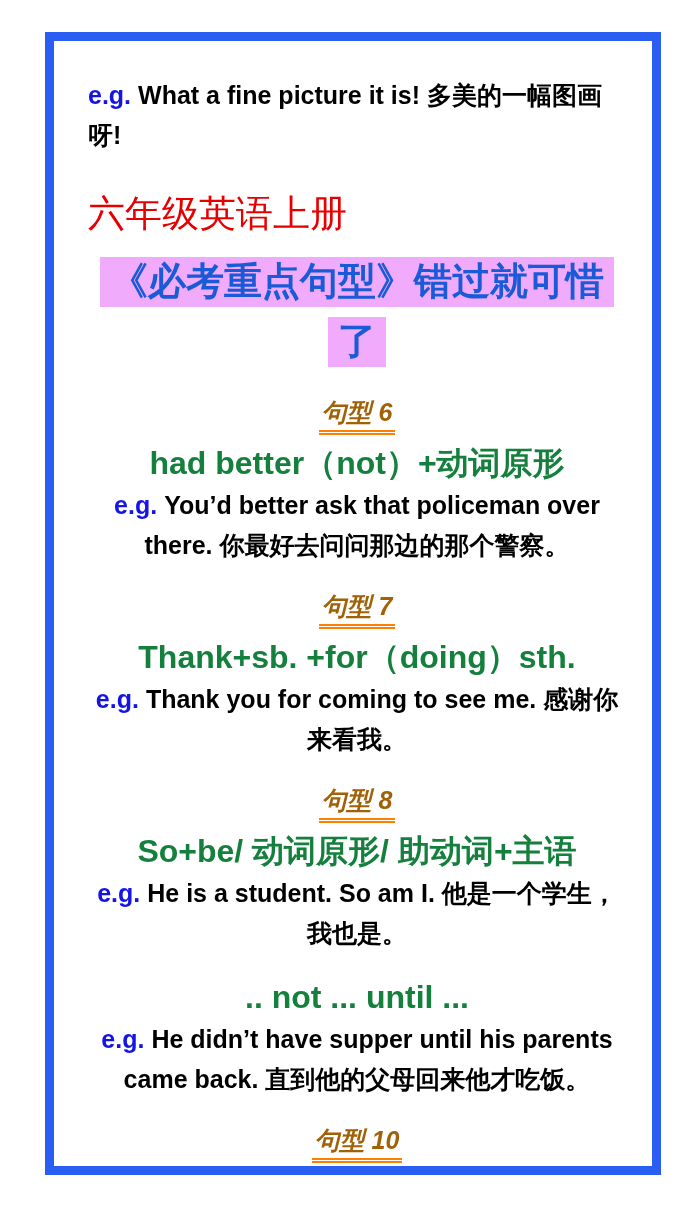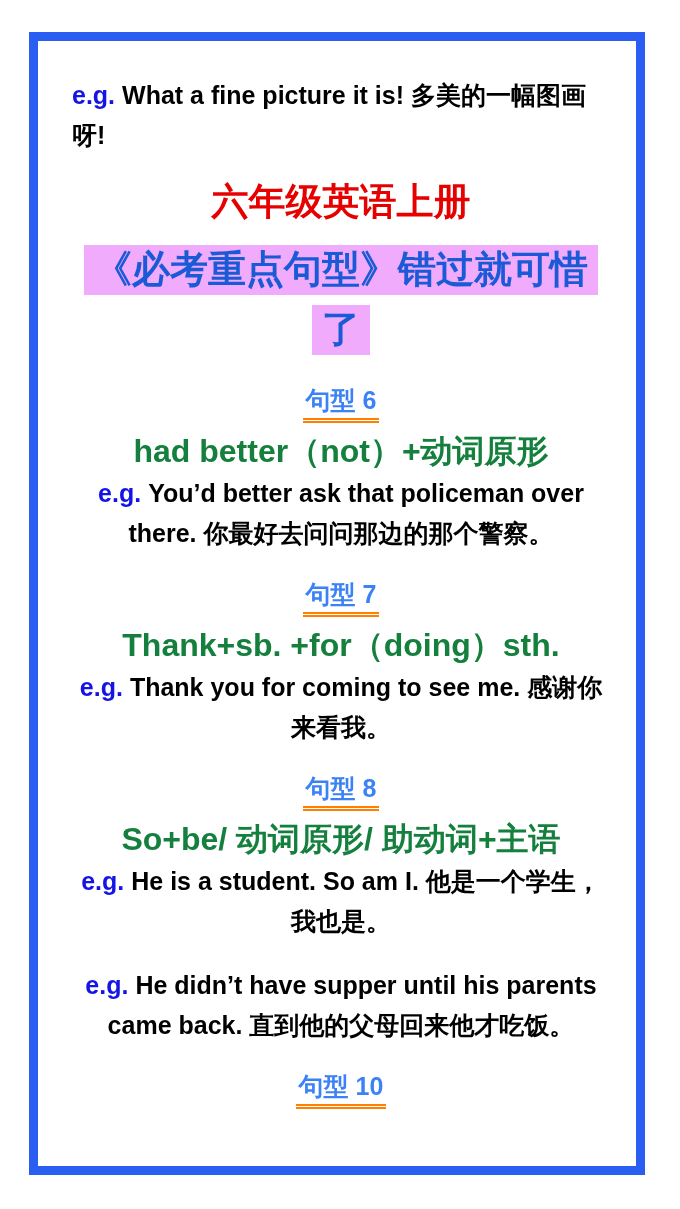--- a/index.html
+++ b/index.html
@@ -5,21 +5,21 @@
   html,body{margin:0;padding:0;}
   body{
     width:680px;height:1209px;
     background:#ffffff;
     font-family:"Liberation Sans","DejaVu Sans",sans-serif;
     font-weight:bold;
     position:relative;
   }
   .frame{
     position:absolute;
-    left:29px;top:32px;
+    left:45px;top:32px;
     width:616px;height:1143px;
     box-sizing:border-box;
     border:9px solid #2a5df2;
     background:#ffffff;
     padding:34px 26px 12px 34px;
     overflow:hidden;
   }
   .para{
     font-size:25px;
     line-height:40px;
@@ -27,23 +27,22 @@
     margin:0;
   }
   .eg{
     color:#1414e6;
     margin-right:7px;
   }
   .title-red{
     color:#e60000;
     font-size:37px;
     line-height:46px;
-    text-align:center;
-    margin:24px 0 0 0;
-    font-weight:bold;
+    margin:36px 0 0 0;
+    font-weight:normal;
   }
   .hl-block{
     text-align:center;
     margin-top:14px;
     font-size:38px;
     line-height:60px;
     color:#1b5ad6;
   }
   .hl{
     background:#f0abfc;
@@ -52,23 +51,24 @@
   .section{
     margin-top:24px;
   }
   .sec-head{
     text-align:center;
     font-size:25px;
     line-height:34px;
   }
   .sec-head-text{
     display:inline-block;
-    color:#3b82f6;
+    color:#a16207;
     border-bottom:5px double #ff8000;
     padding:0 3px 1px 3px;
+    font-style:italic;
   }
   .pattern{
     color:#15803d;
     font-size:32px;
     line-height:40px;
     margin:8px 0 0 0;
     text-align:center;
   }
   .example{
     margin-top:2px;
@@ -101,20 +101,21 @@
     <p class="para example"><span class="eg">e.g.</span><span>Thank you for coming to see me. 感谢你来看我。</span></p>
   </section>
 
   <section class="section">
     <div class="sec-head"><span class="sec-head-text">句型 8</span></div>
     <p class="pattern">So+be/ 动词原形/ 助动词+主语</p>
     <p class="para example"><span class="eg">e.g.</span><span>He is a student. So am I. 他是一个学生，我也是。</span></p>
   </section>
 
   <section class="section">
+    <p class="pattern">.. not ... until ...</p>
     <p class="para example"><span class="eg">e.g.</span><span>He didn’t have supper until his parents came back. 直到他的父母回来他才吃饭。</span></p>
   </section>
 
   <section class="section">
     <div class="sec-head"><span class="sec-head-text">句型 10</span></div>
   </section>
 
 </div>
 
 </body></html>

